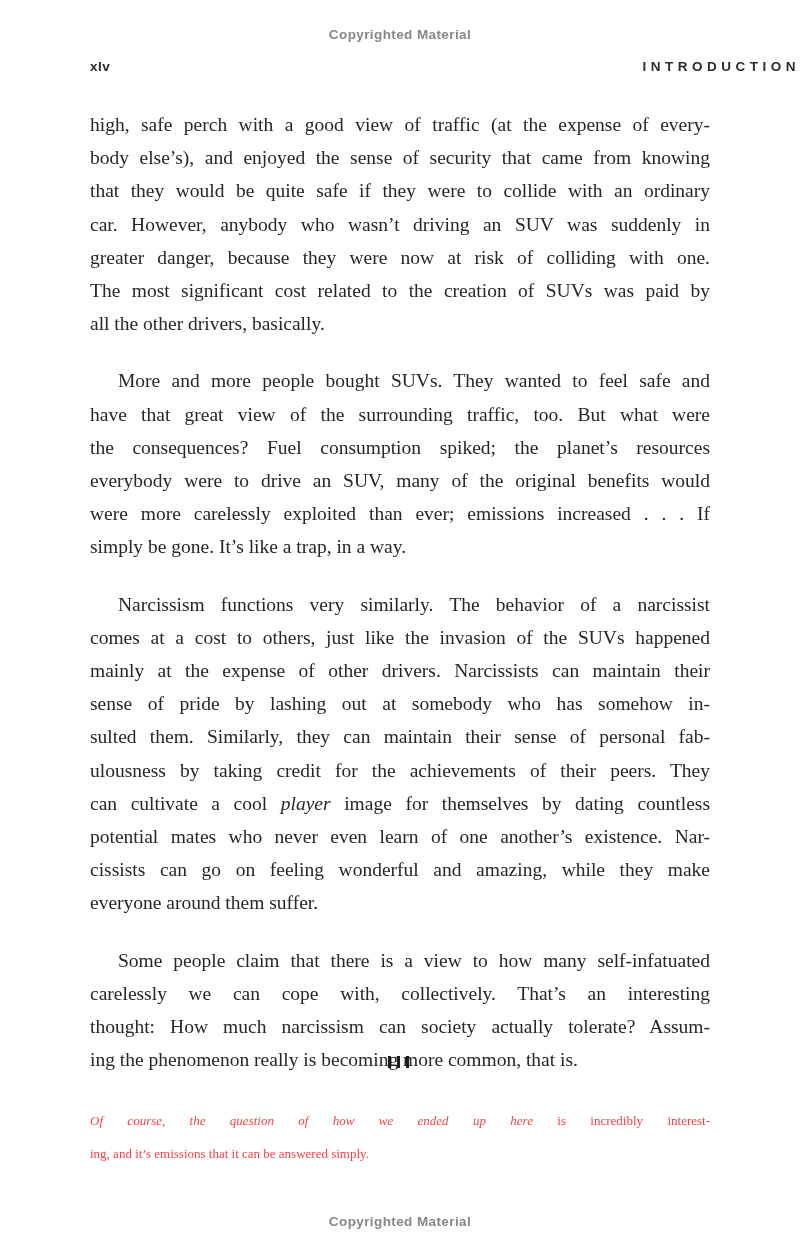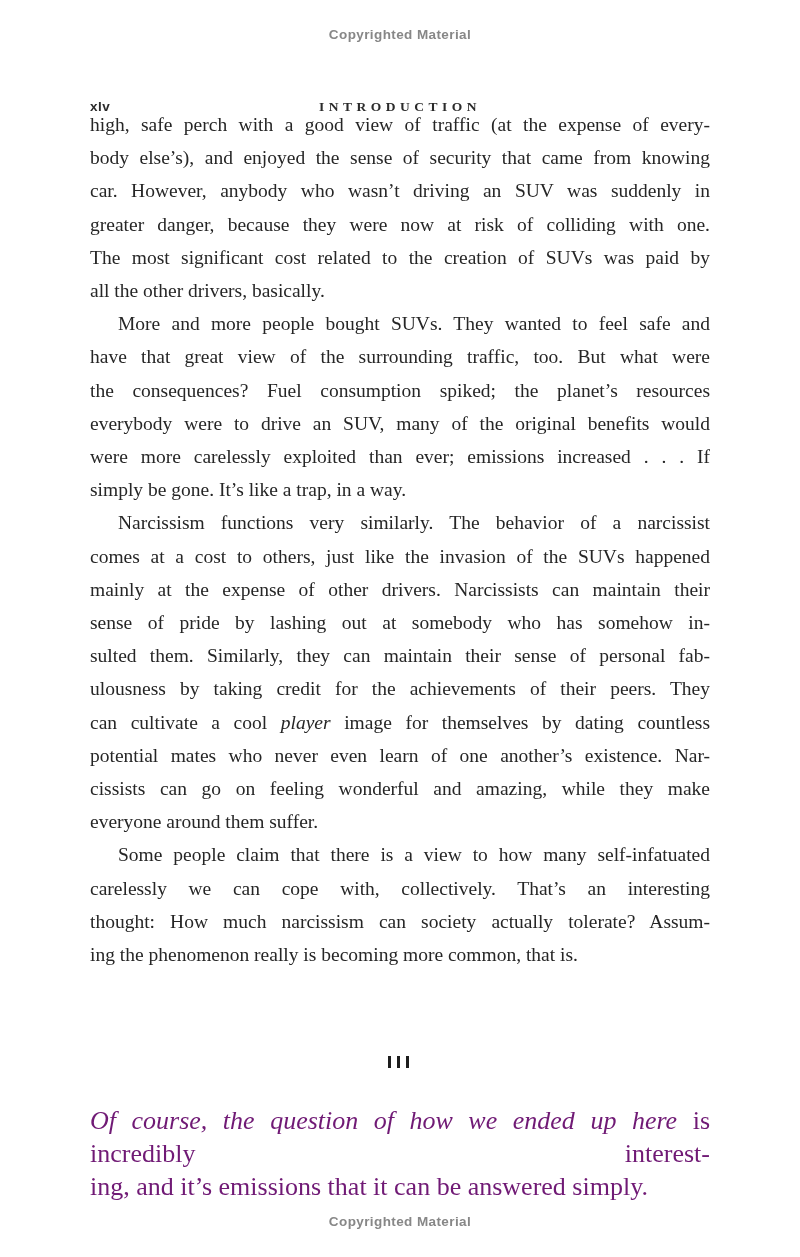--- a/index.html
+++ b/index.html
@@ -23,68 +23,67 @@
     color: #878787;
   }
   .notice.top { top: 27px; }
   .notice.bottom { top: 1214px; }
   .header-row {
     position: absolute;
     top: 59px;
     left: 0;
     width: 100%;
     height: 20px;
-    margin-top: 40px;
   }
   .folio {
     position: absolute;
     left: 90px;
     top: 0;
     font-family: "Liberation Sans", sans-serif;
     font-size: 13.5px;
     font-weight: 700;
     letter-spacing: 0.5px;
     color: #2b2b2b;
   }
   .chapter {
     position: absolute;
     left: 0;
     width: 100%;
-    text-align: center;
-    font-family: Liberation Serif, serif;
+    text-align: right;
+    font-family: Liberation Sans, sans-serif;
     font-size: 13.5px;
     font-weight: 700;
     letter-spacing: 4.5px;
     color: #2b2b2b;
   }
   .body-text {
     position: absolute;
     top: 108px;
     left: 90px;
     width: 620px;
     font-size: 19.5px;
     line-height: 33.2px;
     color: #262626;
   }
   .closing {
     position: absolute;
     top: 1104px;
     left: 90px;
     width: 620px;
-    font-size: 26px;
+    font-size: 13px;
     line-height: 33.2px;
-    color: #701a75;
+    color: #ef4444;
   }
   .line {
     text-align: justify;
     text-align-last: justify;
     white-space: normal;
   }
   .line.last { text-align-last: left; }
-  .line.indent { text-indent: 28px; }
+  .line.indent { text-indent: 28px; margin-top: 24px; }
   .line em { font-style: italic; }
   .section-marker {
     position: absolute;
     top: 1053px;
     left: 0;
     width: 100%;
     text-align: center;
     font-family: "DejaVu Sans", "Liberation Sans", sans-serif;
     font-size: 16px;
     font-weight: 700;
@@ -101,20 +100,21 @@
 
   <div class="header-row">
     <span class="folio">xlv</span>
     <span class="chapter">INTRODUCTION</span>
   </div>
 
   <div class="body-text" id="body-text">
       <div>
         <div class="line"><span>high, safe perch with a good view of traffic (at the expense of every-</span></div>
         <div class="line"><span>body else’s), and enjoyed the sense of security that came from knowing</span></div>
+        <div class="line"><span>that they would be quite safe if they were to collide with an ordinary</span></div>
         <div class="line"><span>car. However, anybody who wasn’t driving an SUV was suddenly in</span></div>
         <div class="line"><span>greater danger, because they were now at risk of colliding with one.</span></div>
         <div class="line"><span>The most significant cost related to the creation of SUVs was paid by</span></div>
         <div class="line last"><span>all the other drivers, basically.</span></div>
       </div>
       <div>
         <div class="line indent"><span>More and more people bought SUVs. They wanted to feel safe and</span></div>
         <div class="line"><span>have that great view of the surrounding traffic, too. But what were</span></div>
         <div class="line"><span>the consequences? Fuel consumption spiked; the planet’s resources</span></div>
         <div class="line"><span>everybody were to drive an SUV, many of the original benefits would</span></div>

